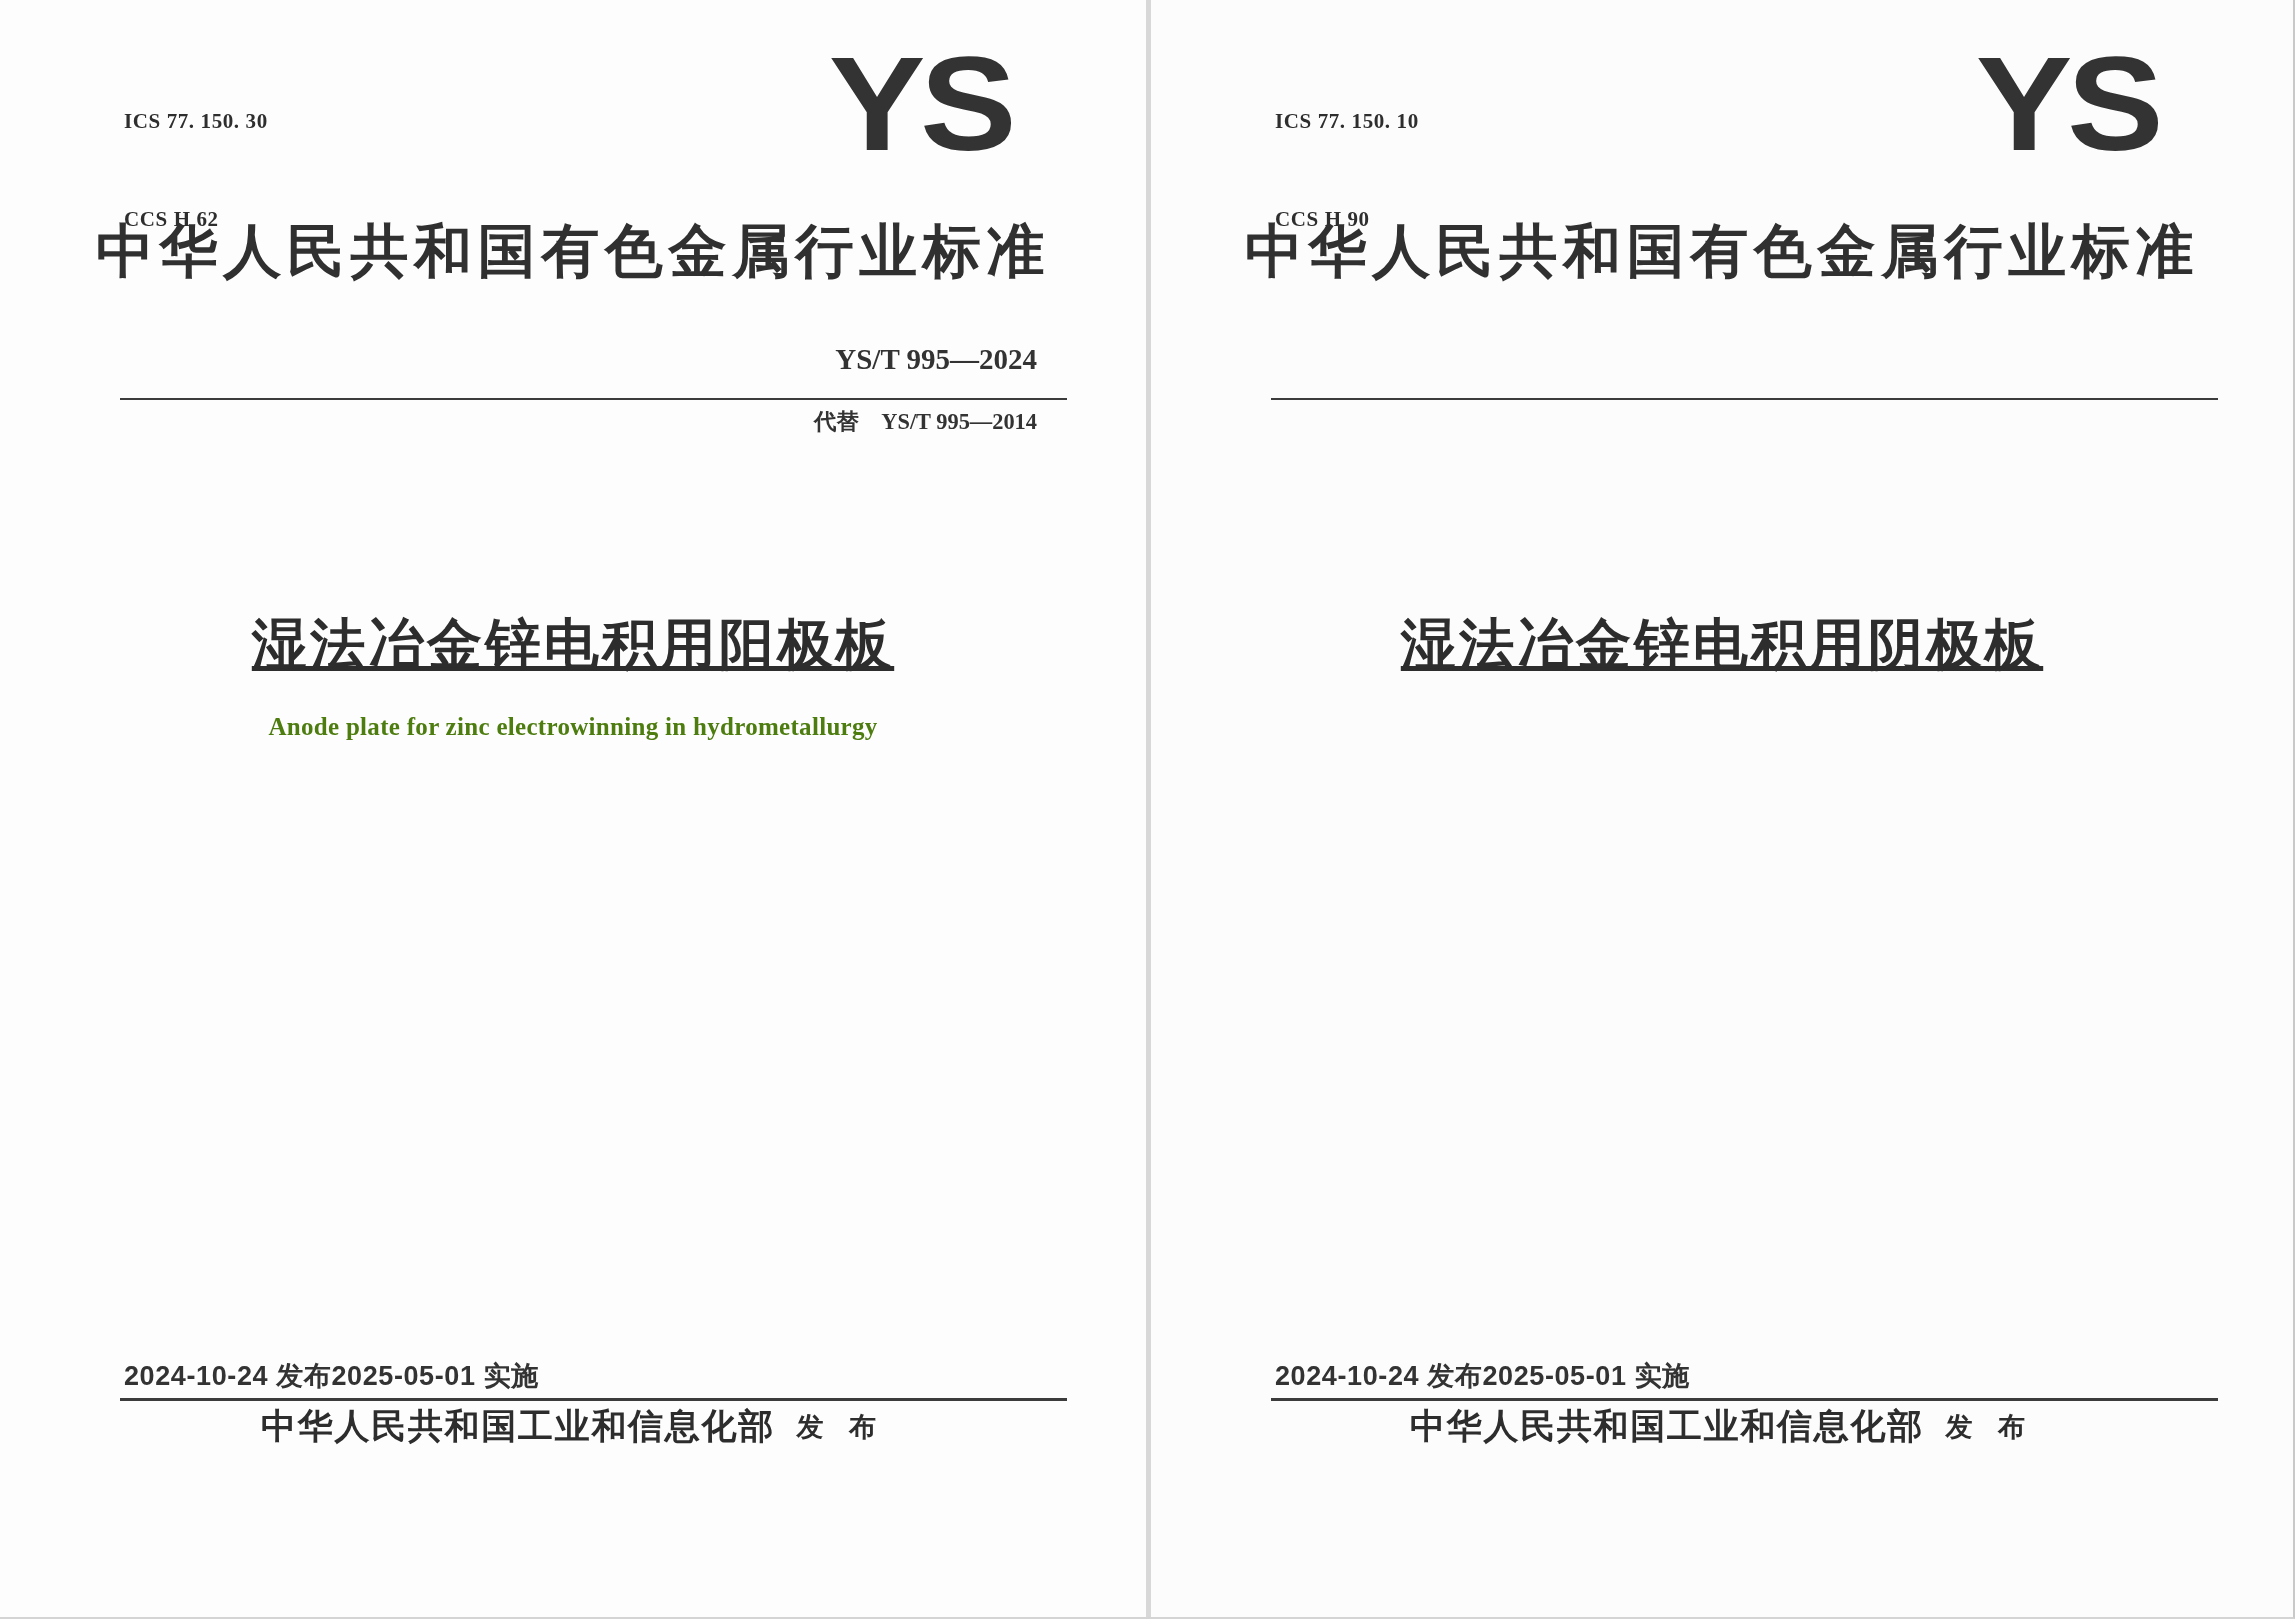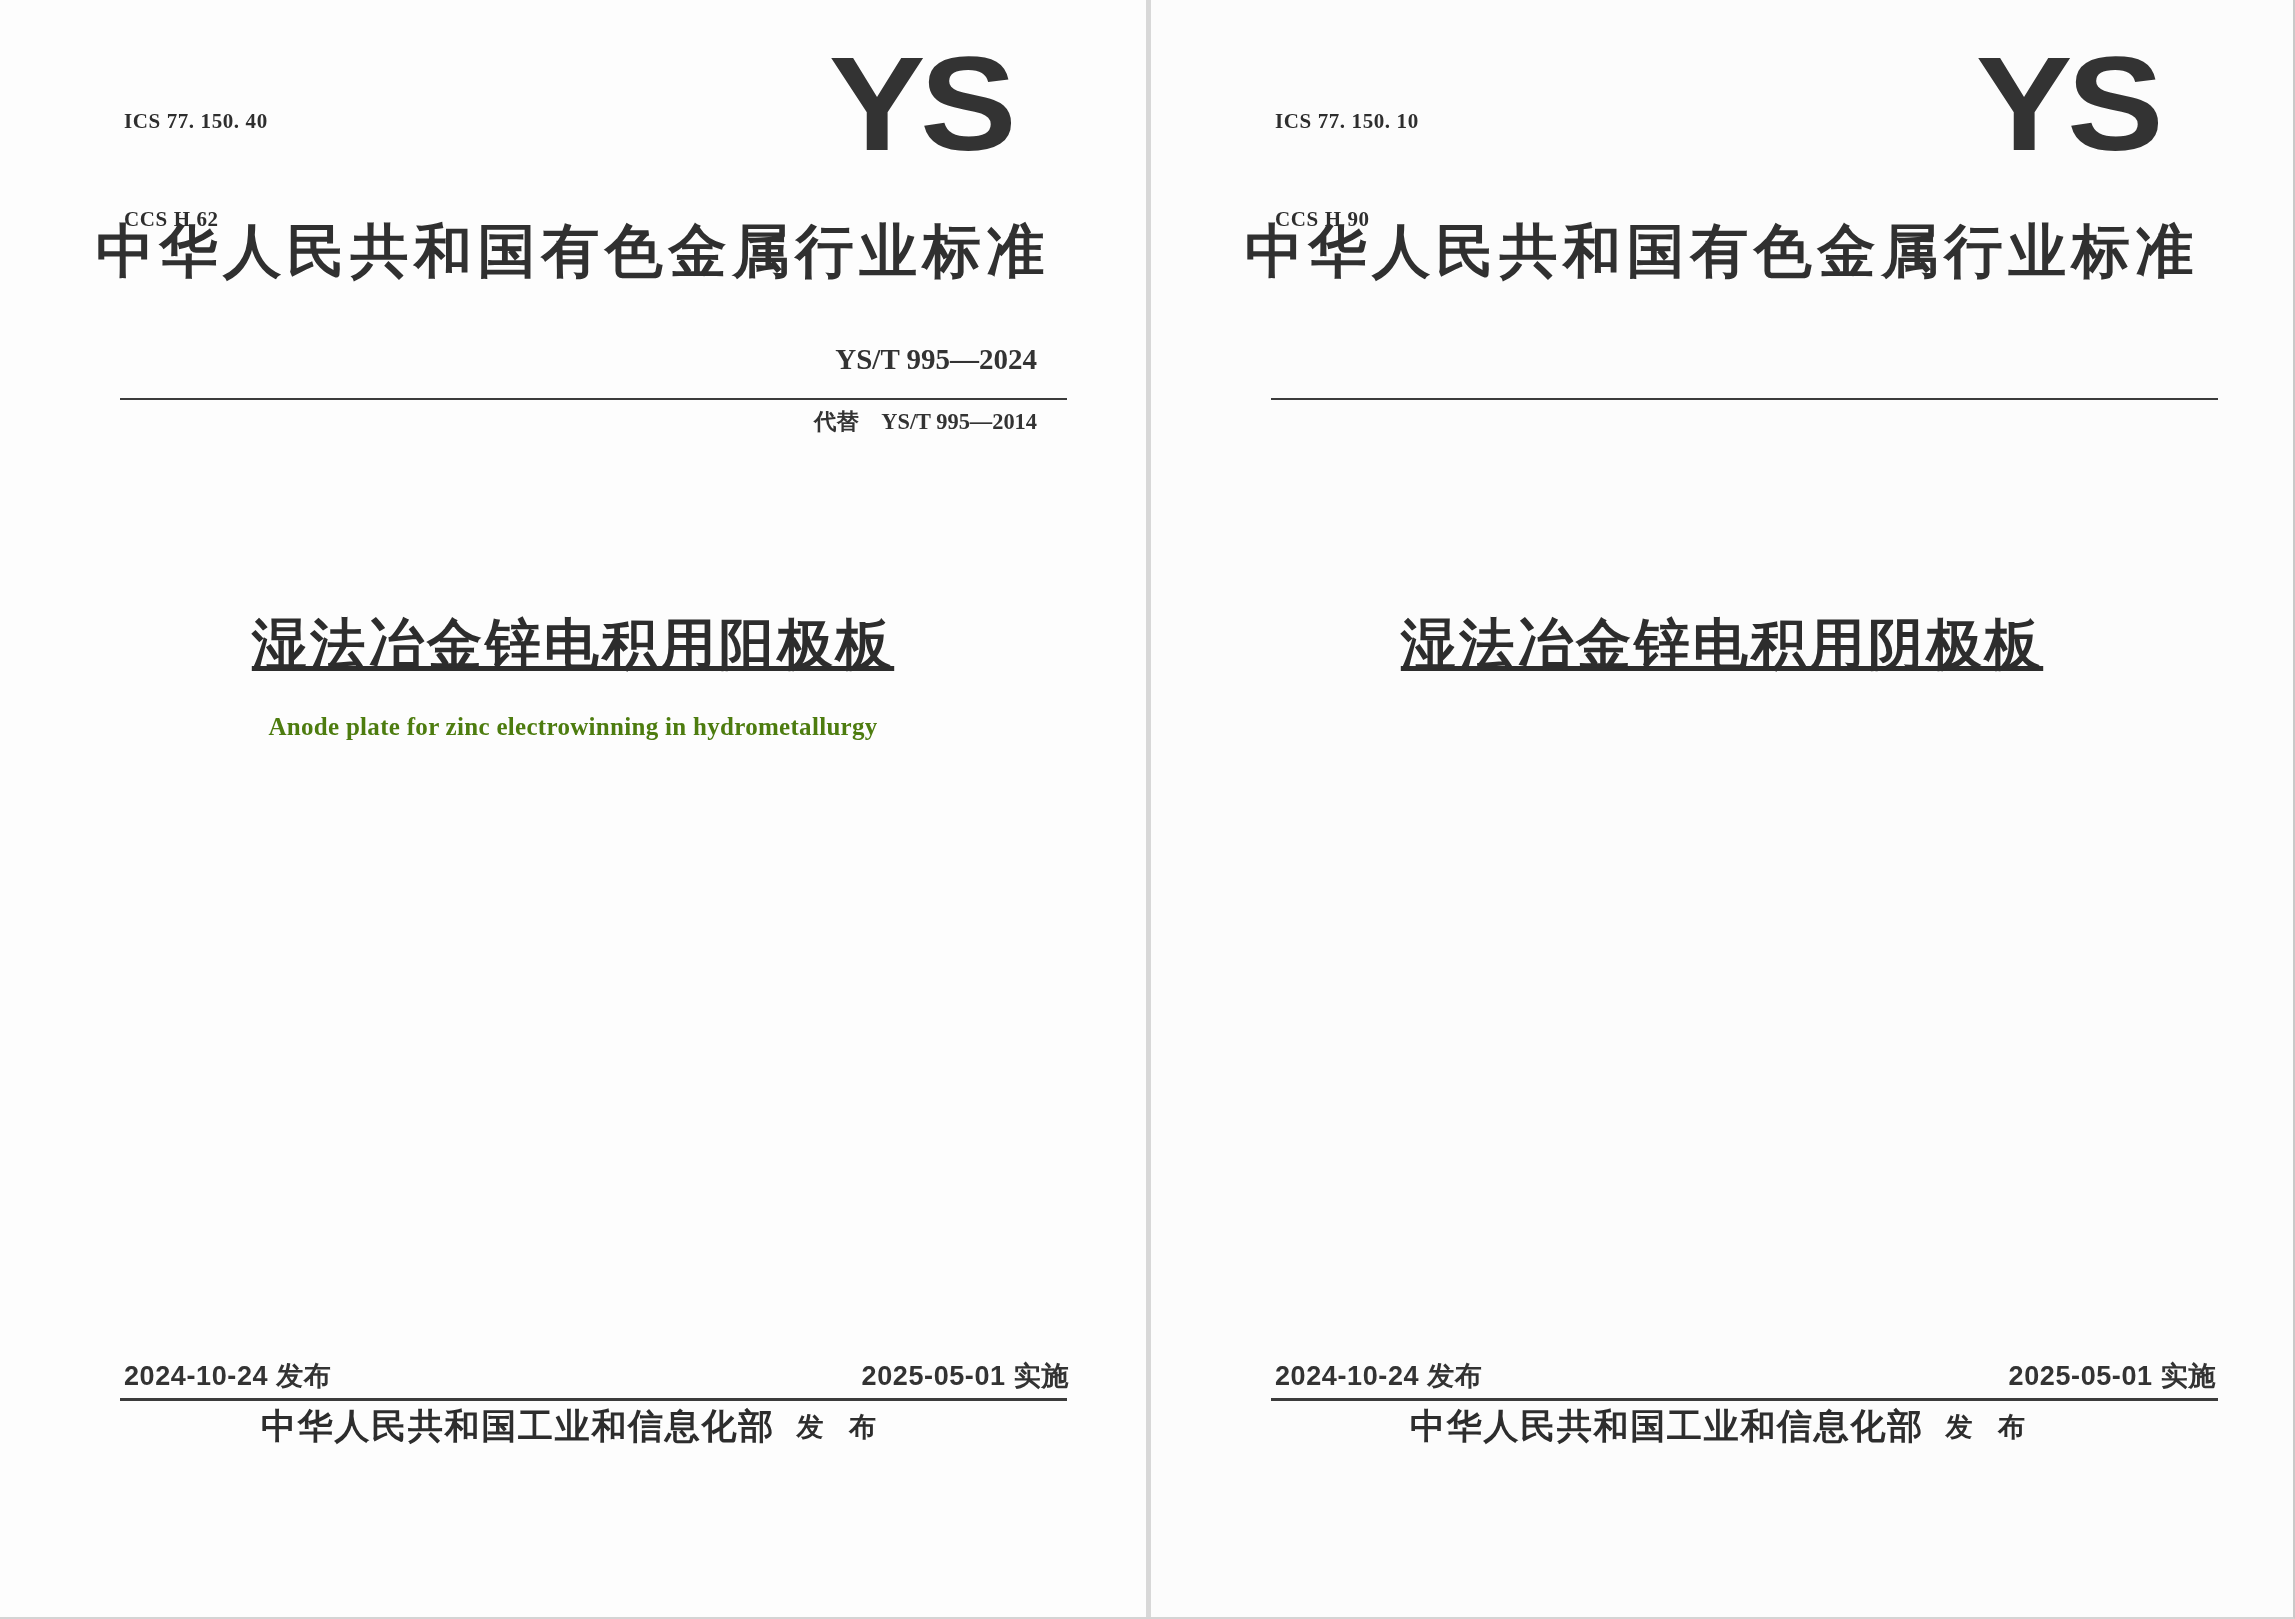--- a/index.html
+++ b/index.html
@@ -126,21 +126,20 @@
     color: #4d7c0f;
     white-space: nowrap;
   }
   
   .dates {
     position: absolute;
     top: 1358px;
     left: 124px;
     right: 77px;
     display: flex;
-    justify-content: space-between;
     font-size: 27px;
     font-weight: bold;
     letter-spacing: 0.6px;
     color: #333333;
     white-space: pre;
   }
   
   .publisher {
     position: absolute;
     top: 1403px;
@@ -154,21 +153,21 @@
   .publisher .pub-name   { font-size: 35px; letter-spacing: 1.7px; }
   .publisher .pub-suffix { font-size: 27px; letter-spacing: 9px; margin-left: 19px; vertical-align: 2.2px; }
 </style>
 </head>
 <body>
 
 <div class="canvas">
 
   <section class="page page-left">
     <div class="meta">
-      <div>ICS 77. 150. 40</div>
+      <div>ICS 77. 150. 30</div>
       <div>CCS H 62</div>
     </div>
     <div class="logo">YS</div>
     <h1 class="org-header">中华人民共和国有色金属行业标准</h1>
     <div class="std-block">
       <div class="std-no">YS/T 995—2024</div>
       <div class="replaces">代替　YS/T 995—2014</div>
     </div>
     <div class="rule rule-top"></div>
     <h2 class="title-zh">湿法冶金锌电积用阳极板</h2>

